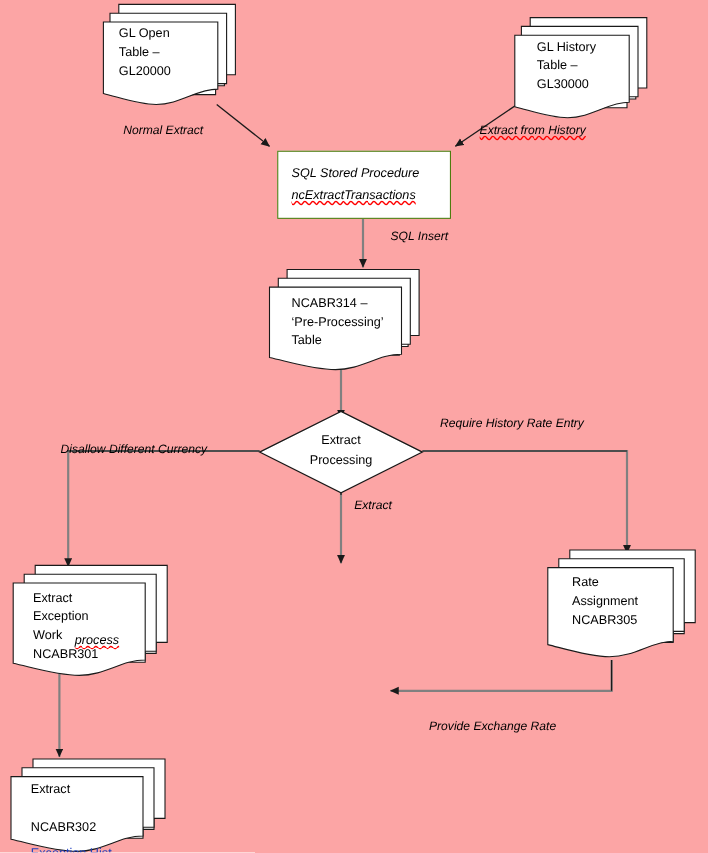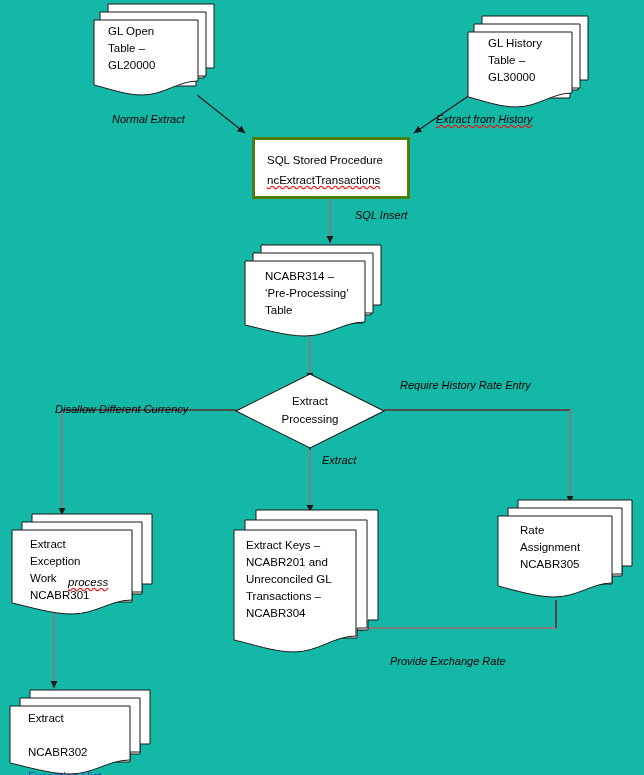--- a/index.html
+++ b/index.html
@@ -7,21 +7,21 @@
     padding: 0;
     background: #ffffff;
   }
   body {
     font-family: "Liberation Sans", sans-serif;
   }
   #canvas {
     position: relative;
     width: 644px;
     height: 775px;
-    background: #14b8a6;
+    background: #fca5a5;
     overflow: hidden;
   }
   #edges {
     position: absolute;
     left: 0;
     top: 0;
     width: 644px;
     height: 775px;
     pointer-events: none;
   }
@@ -39,23 +39,24 @@
   }
   .doc-text {
     position: absolute;
     font-size: 11.5px;
     color: #000000;
     line-height: 17px;
     white-space: pre-line;
   }
   .proc-box {
     position: absolute;
-    border: 3px solid #4d7c0f;
+    border: 1px solid #4d7c0f;
     background: #ffffff;
     box-sizing: border-box;
+    font-style: italic;
   }
   .proc-text {
     position: absolute;
     font-size: 11.5px;
     line-height: 19px;
     color: #000000;
     text-align: left;
     white-space: pre-line;
   }
   .decision-text {
@@ -191,32 +192,20 @@
       <path d="M12,10 L132,10 L132,80 L122,80 L122,90 L12,90 Z" fill="#ffffff" stroke="#1a1a1a" stroke-width="1"></path>
       <path d="M2,18 L122,18 L122,88 C100,88 86,102 62,102 C42,102 20,95 2,91 Z" fill="#ffffff" stroke="#1a1a1a" stroke-width="1"></path>
     </svg>
     <div class="doc-text" style="left:20px; top:24px; width:100px;">Extract
 Exception
 Work
 NCABR301</div>
     <div class="overlap-process spell" style="left:58px; top:64px;">process</div>
   </div>
 
-  <div class="doc-stack" style="left:232px; top:508px; width:152px; height:148px;">
-    <svg width="152" height="148">
-      <path d="M24,2 L146,2 L146,112 L136,112 L136,122 L24,122 Z" fill="#ffffff" stroke="#1a1a1a" stroke-width="1"></path>
-      <path d="M13,12 L135,12 L135,120 L125,120 L125,130 L13,130 Z" fill="#ffffff" stroke="#1a1a1a" stroke-width="1"></path>
-      <path d="M2,22 L124,22 L124,128 C102,128 86,144 62,144 C42,144 20,136 2,132 Z" fill="#ffffff" stroke="#1a1a1a" stroke-width="1"></path>
-    </svg>
-    <div class="doc-text" style="left:14px; top:29px; width:112px;">Extract Keys –
-NCABR201 and
-Unreconciled GL
-Transactions –
-NCABR304</div>
-  </div>
 
   <div class="doc-stack" style="left:496px; top:498px; width:142px; height:104px;">
     <svg width="142" height="104">
       <path d="M22,2 L136,2 L136,68 L126,68 L126,78 L22,78 Z" fill="#ffffff" stroke="#1a1a1a" stroke-width="1"></path>
       <path d="M12,10 L126,10 L126,76 L116,76 L116,86 L12,86 Z" fill="#ffffff" stroke="#1a1a1a" stroke-width="1"></path>
       <path d="M2,18 L116,18 L116,85 C96,85 82,99 58,99 C40,99 18,92 2,88 Z" fill="#ffffff" stroke="#1a1a1a" stroke-width="1"></path>
     </svg>
     <div class="doc-text" style="left:24px; top:24px; width:92px;">Rate
 Assignment
 NCABR305</div>

